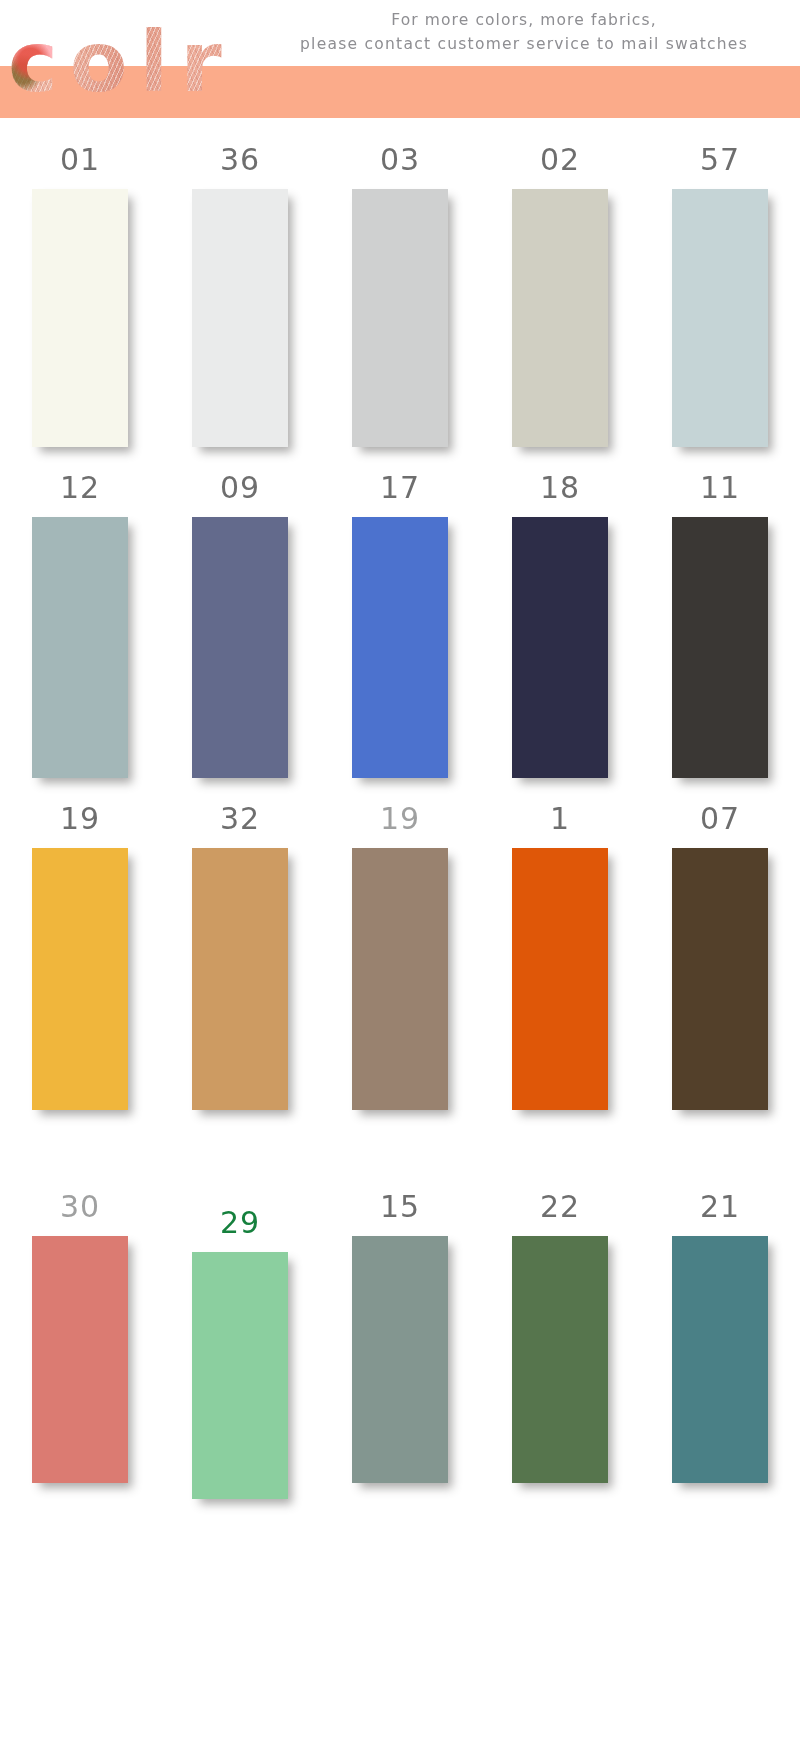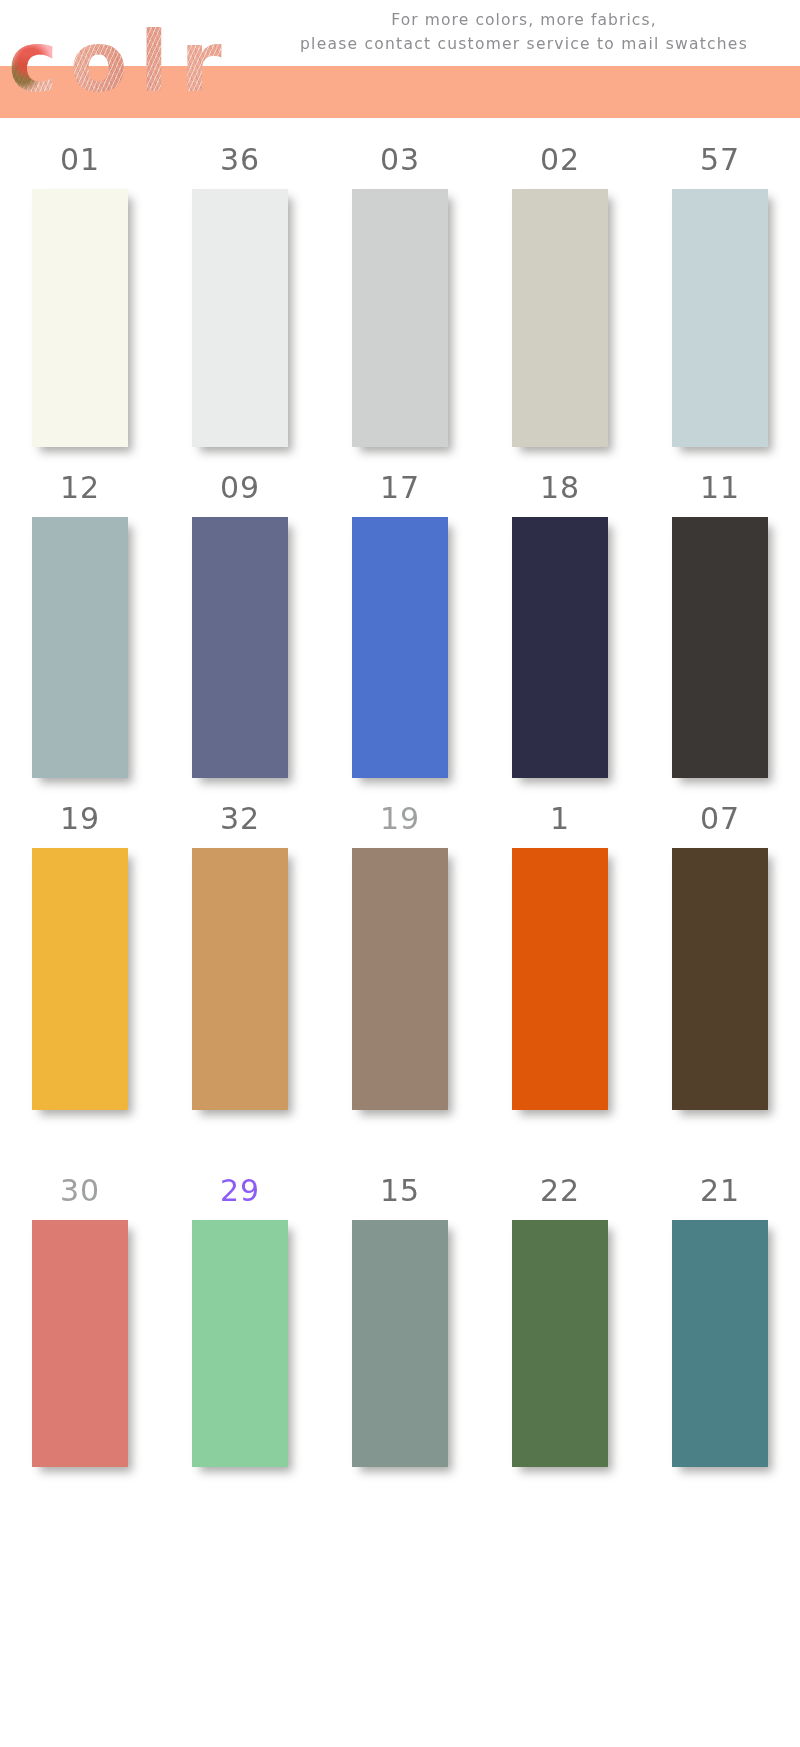--- a/index.html
+++ b/index.html
@@ -204,21 +204,21 @@
       <div class="chip" style="background-color: rgb(83, 64, 42);"></div>
     </div>
   </div>
 
   <div class="row row-4">
     <div class="cell">
       <div class="swatch-label muted">30</div>
       <div class="chip" style="background-color: rgb(219, 123, 114);"></div>
     </div>
     <div class="cell">
-      <div class="swatch-label" style="color: #8b5cf6;">29</div>
+      <div class="swatch-label" style="color: #15803d; margin-top: 32px;">29</div>
       <div class="chip" style="background-color: rgb(139, 207, 159);"></div>
     </div>
     <div class="cell">
       <div class="swatch-label" style="color: rgb(110, 110, 110);">15</div>
       <div class="chip" style="background-color: rgb(131, 150, 144);"></div>
     </div>
     <div class="cell">
       <div class="swatch-label" style="color: rgb(110, 110, 110);">22</div>
       <div class="chip" style="background-color: rgb(86, 117, 77);"></div>
     </div>

